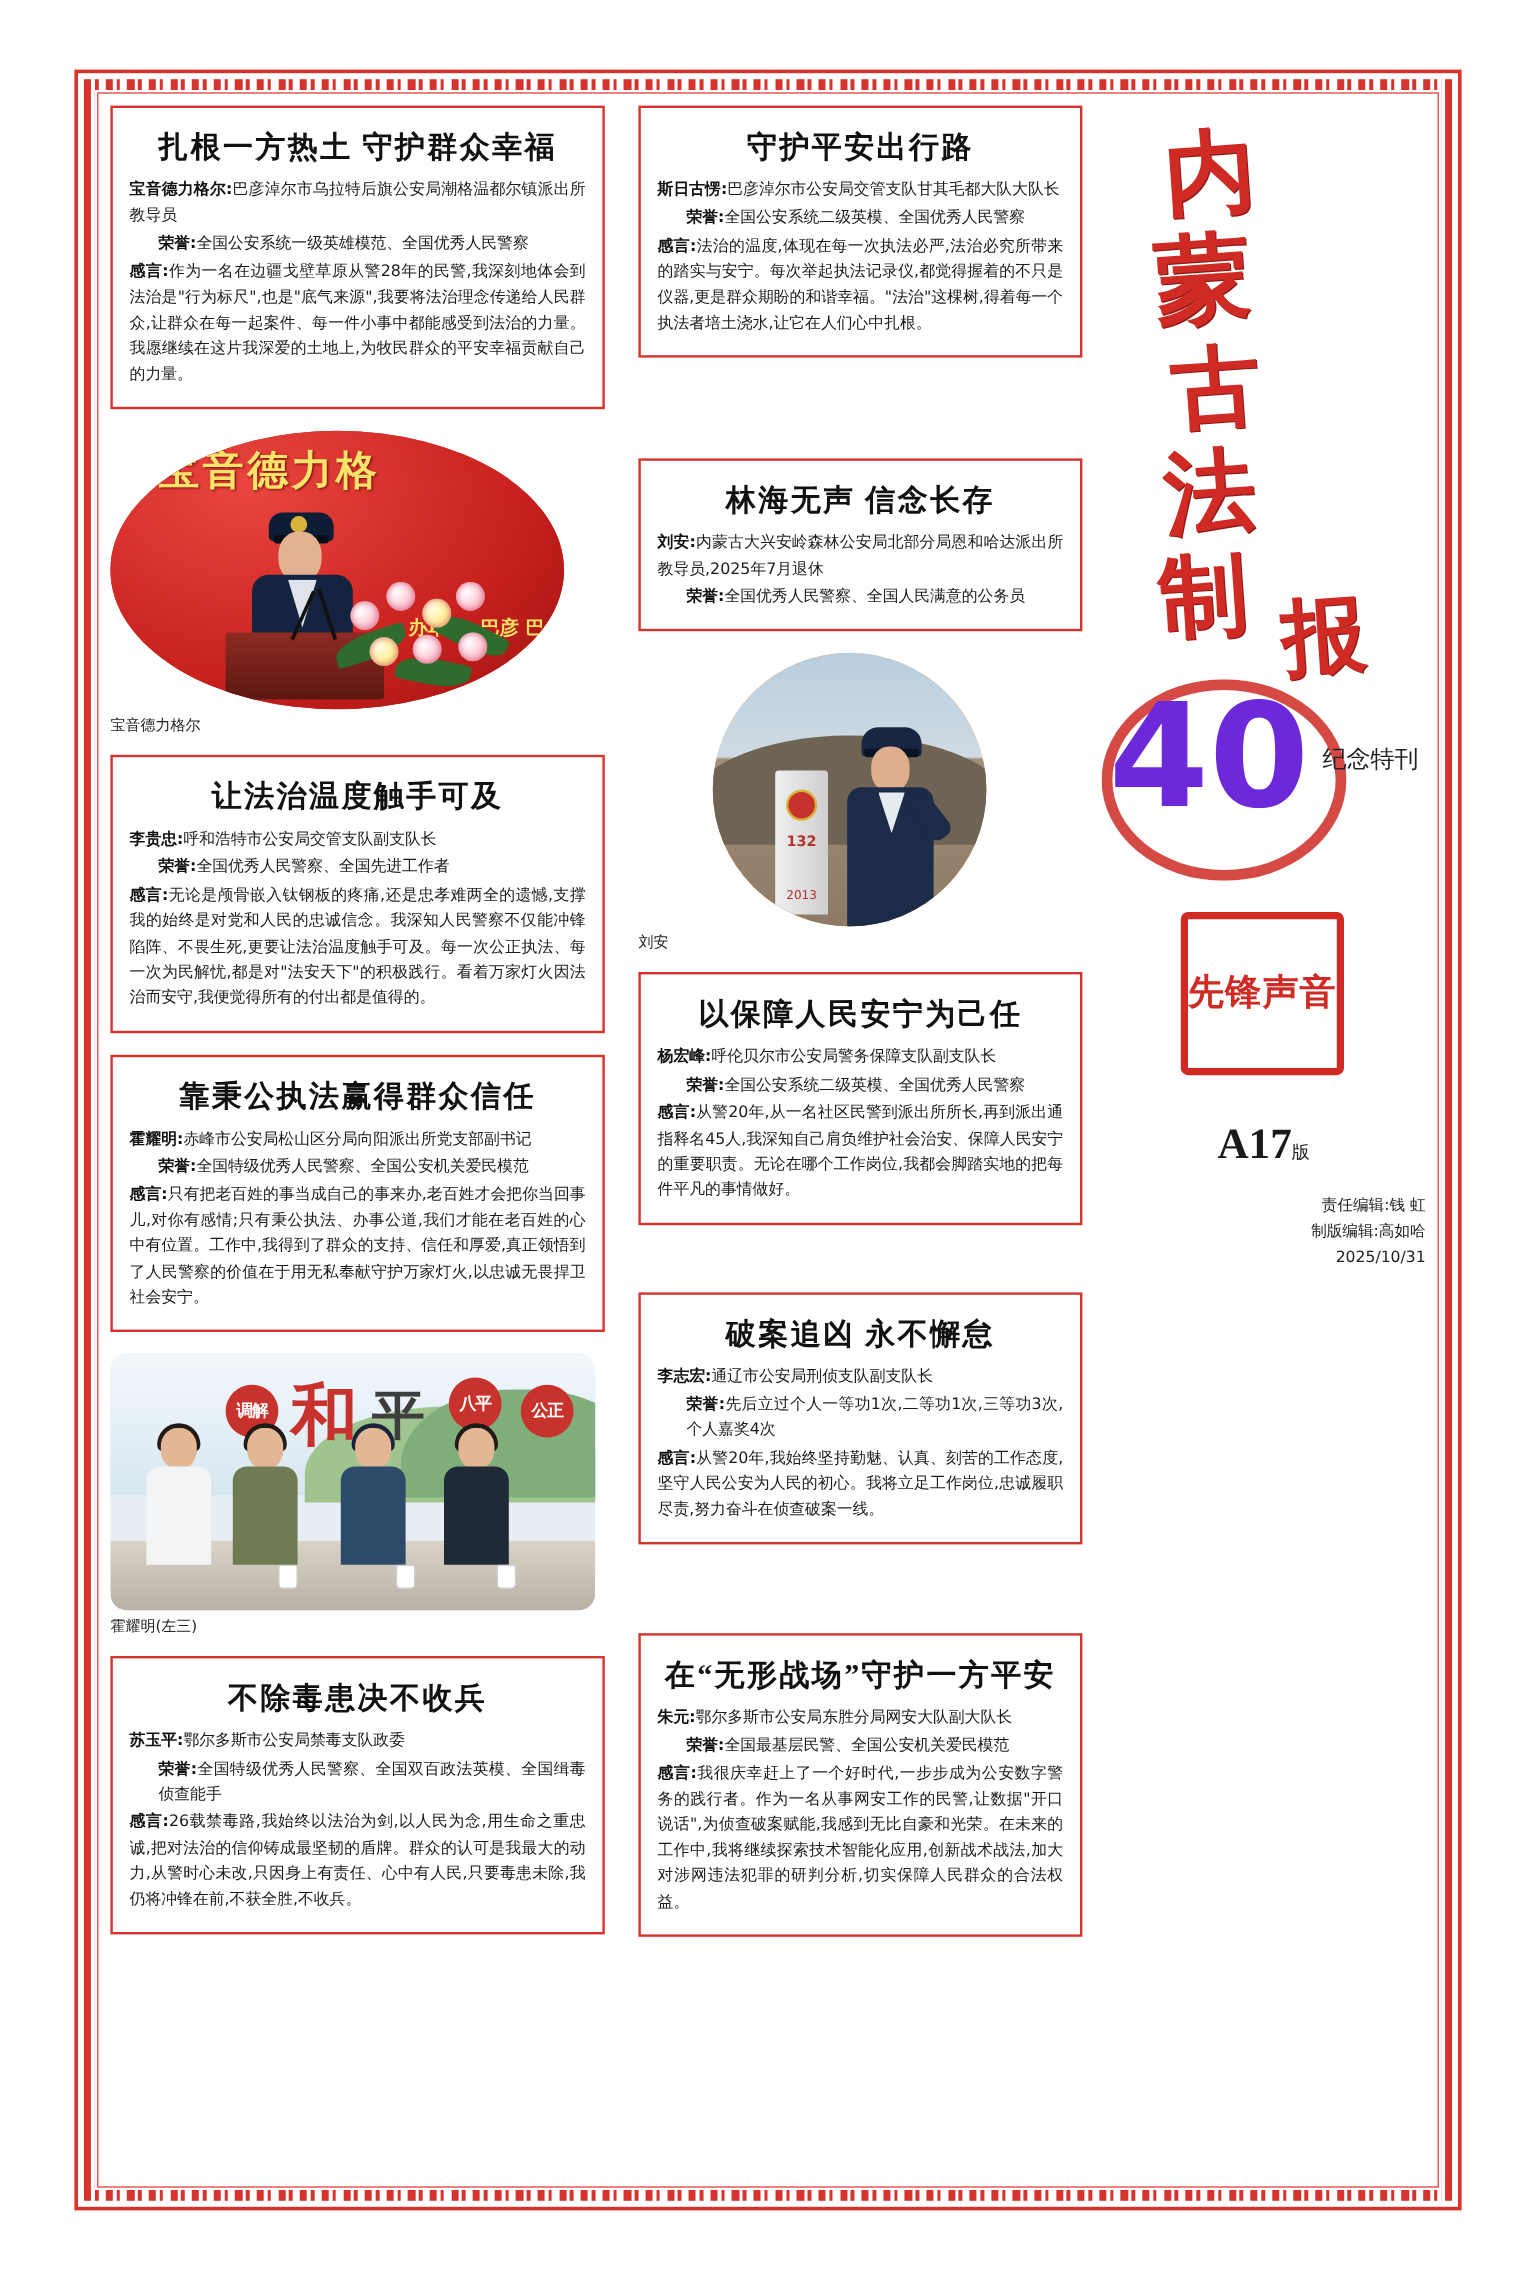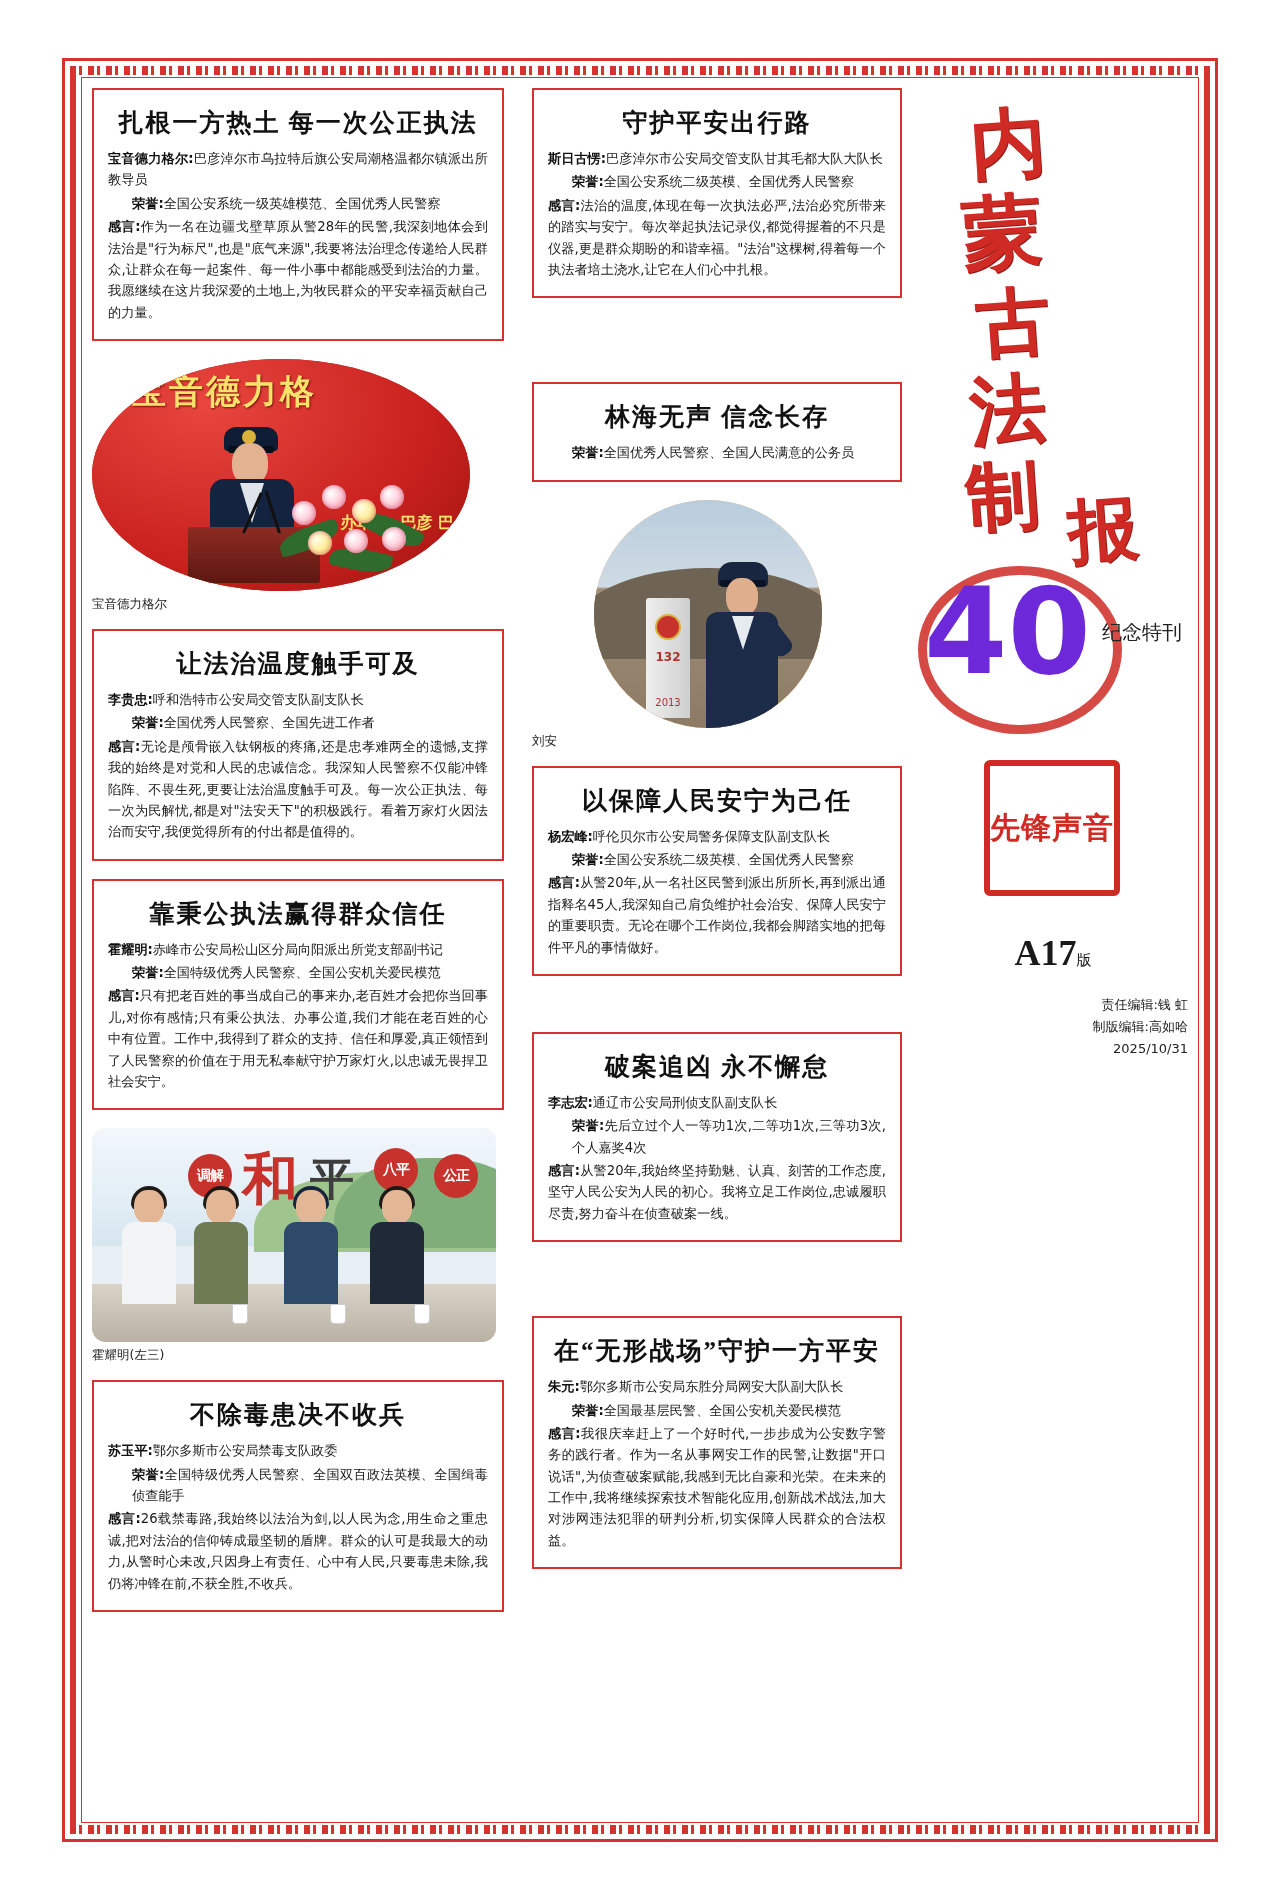--- a/index.html
+++ b/index.html
@@ -459,21 +459,21 @@
 <body>
 
 <div class="page">
   <div class="fret-frame"></div>
 
   <div class="content">
 
     <div class="col-left">
 
       <div class="art">
-        <h2>扎根一方热土  每一次公正执法</h2>
+        <h2>扎根一方热土  守护群众幸福</h2>
         <p class="byline firstline-indent">
           <span class="lbl">宝音德力格尔:</span><span>巴彦淖尔市乌拉特后旗公安局潮格温都尔镇派出所教导员</span>
         </p>
         <p class="honor indent2">
           <span class="lbl">荣誉:</span><span>全国公安系统一级英雄模范、全国优秀人民警察</span>
         </p>
         <p class="quote firstline-indent">
           <span class="lbl">感言:</span><span>作为一名在边疆戈壁草原从警28年的民警,我深刻地体会到法治是"行为标尺",也是"底气来源",我要将法治理念传递给人民群众,让群众在每一起案件、每一件小事中都能感受到法治的力量。我愿继续在这片我深爱的土地上,为牧民群众的平安幸福贡献自己的力量。</span>
         </p>
       </div>
@@ -601,20 +601,23 @@
         </p>
         <p class="quote firstline-indent">
           <span class="lbl">感言:</span><span>法治的温度,体现在每一次执法必严,法治必究所带来的踏实与安宁。每次举起执法记录仪,都觉得握着的不只是仪器,更是群众期盼的和谐幸福。"法治"这棵树,得着每一个执法者培土浇水,让它在人们心中扎根。</span>
         </p>
       </div>
 
       <div style="height:66px"></div>
 
       <div class="art">
         <h2>林海无声  信念长存</h2>
+        <p class="byline firstline-indent">
+          <span class="lbl">刘安:</span><span>内蒙古大兴安岭森林公安局北部分局恩和哈达派出所教导员,2025年7月退休</span>
+        </p>
         <p class="honor indent2">
           <span class="lbl">荣誉:</span><span>全国优秀人民警察、全国人民满意的公务员</span>
         </p>
       </div>
 
       <div class="photo-wrap">
         <div class="photo-circle">
           <div class="bgsky"></div>
           <div class="hill"></div>
           <div class="marker">

